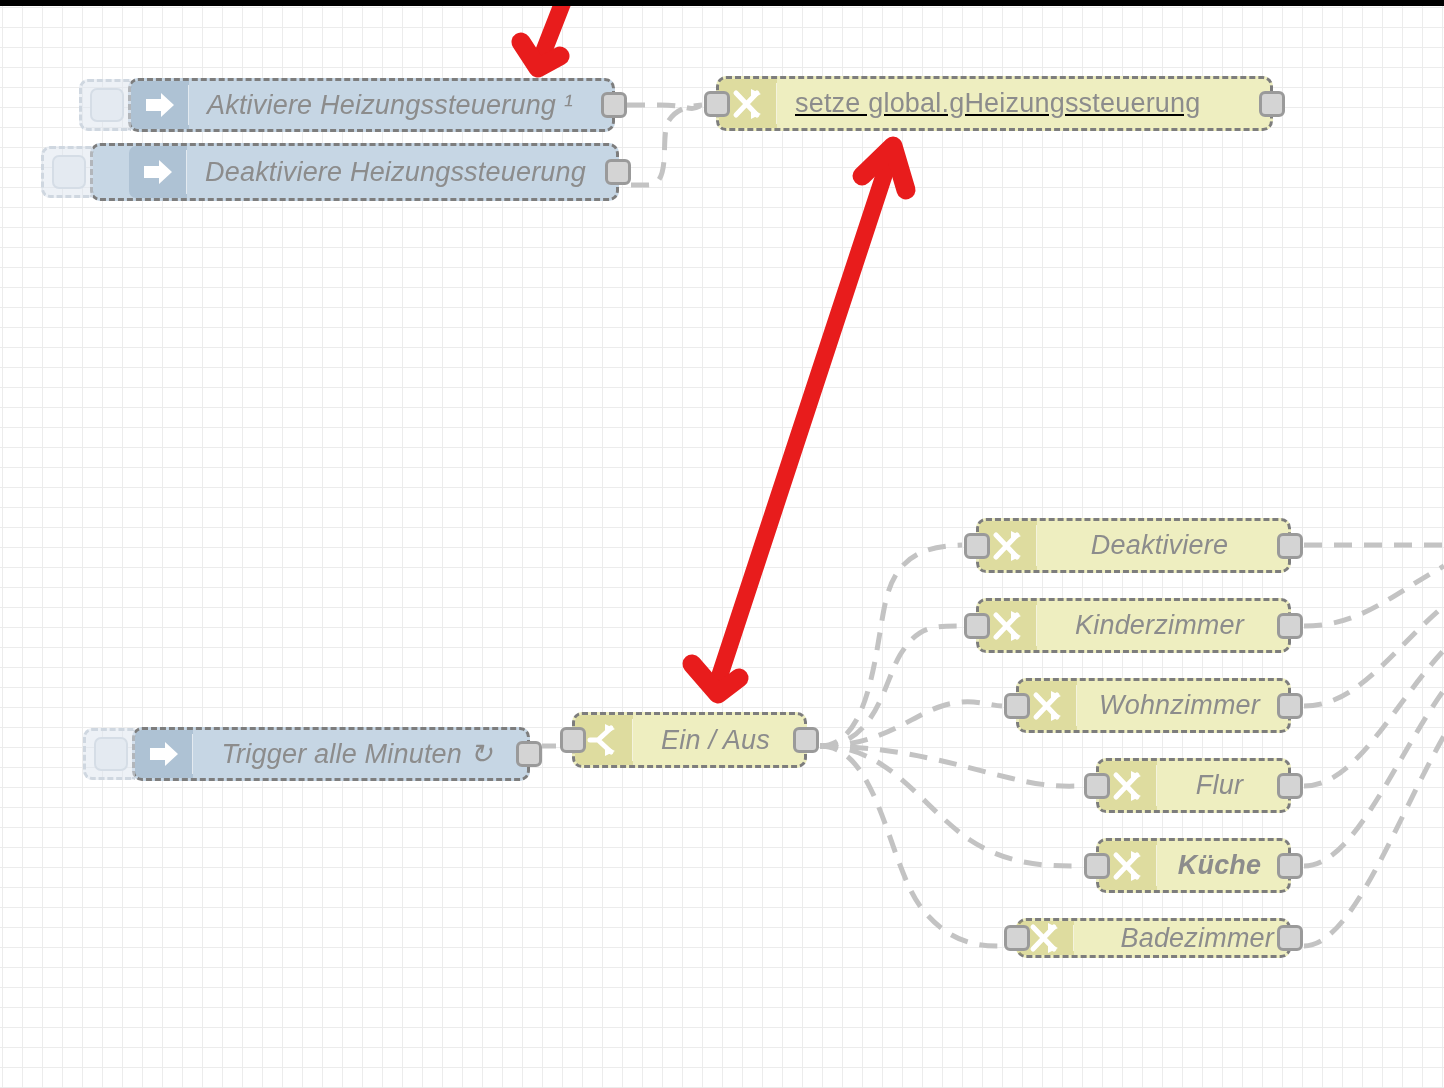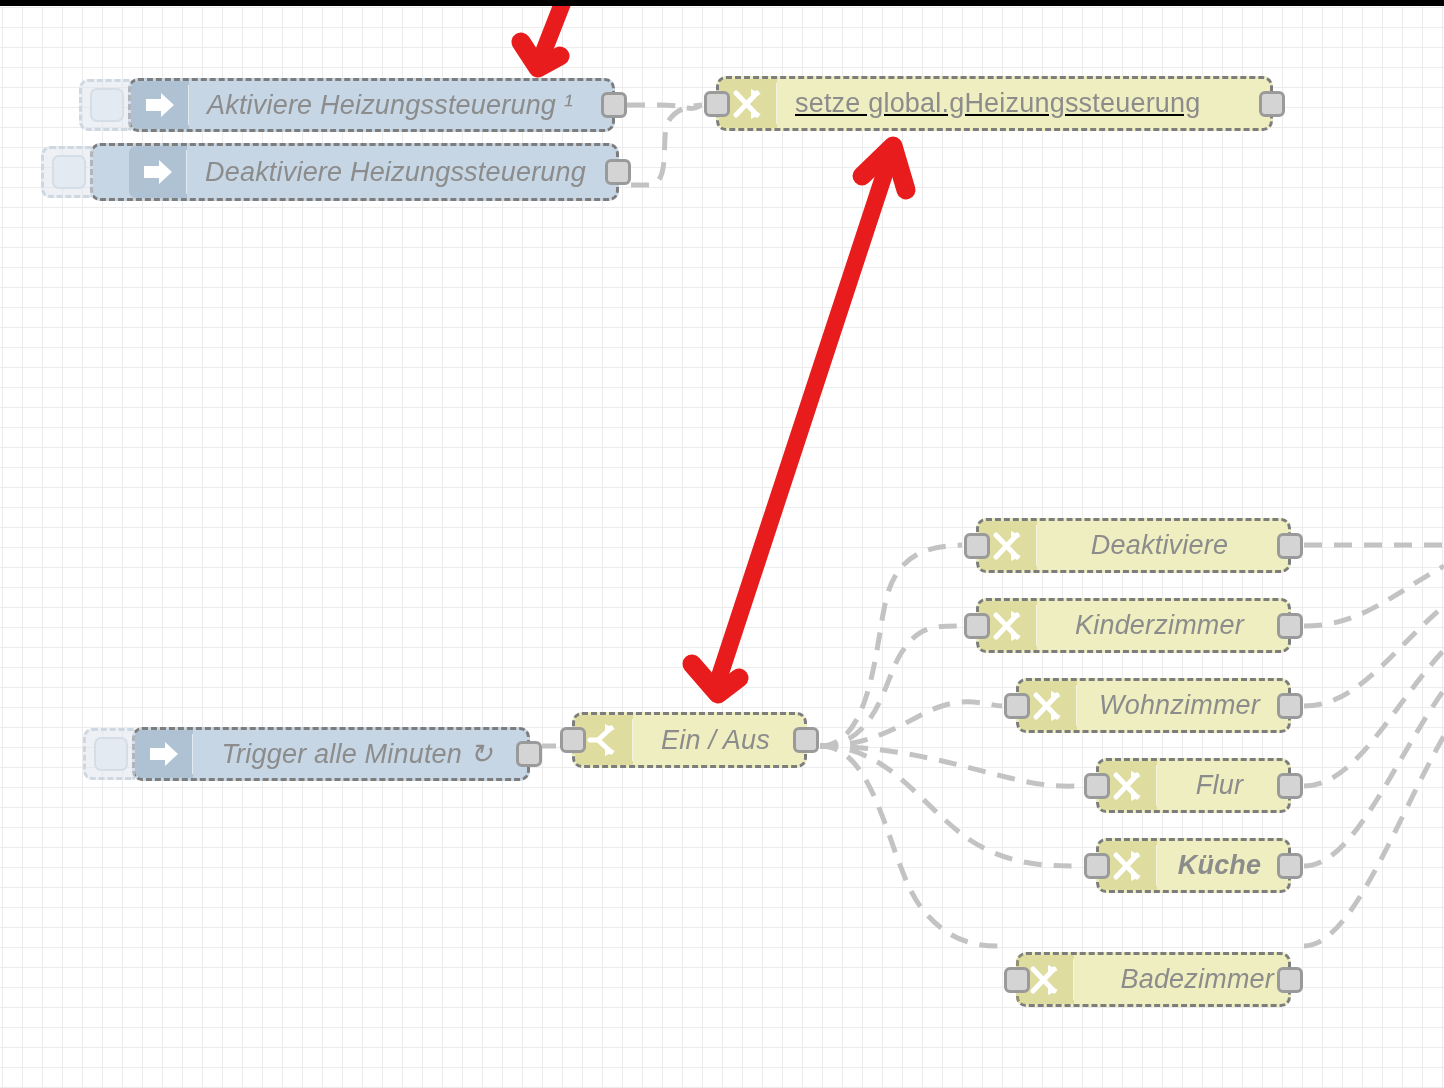--- a/index.html
+++ b/index.html
@@ -341,21 +341,21 @@
       <svg class="glyph" width="34" height="34" viewBox="0 0 34 34" aria-hidden="true">
         <path fill="none" stroke="#ffffff" stroke-width="5" stroke-linecap="round" d="M5 6 L26 28 M5 28 L26 6"></path>
         <path fill="#ffffff" d="M20 2 l10 5 l-10 5 z"></path>
         <path fill="#ffffff" d="M20 32 l10 -5 l-10 -5 z"></path>
       </svg>
     </div>
     <div class="node-label label-center">Küche</div>
     <div class="port port-out"></div>
   </div>
 
-  <div class="node node-change" style="left:1016px; top:952px; width:275px; height:55px;gap:38px;">
+  <div class="node node-change" style="left:1016px; top:918px; width:275px; height:40px;gap:38px;">
     <div class="port port-in"></div>
     <div class="node-icon">
       <svg class="glyph" width="34" height="34" viewBox="0 0 34 34" aria-hidden="true">
         <path fill="none" stroke="#ffffff" stroke-width="5" stroke-linecap="round" d="M5 6 L26 28 M5 28 L26 6"></path>
         <path fill="#ffffff" d="M20 2 l10 5 l-10 5 z"></path>
         <path fill="#ffffff" d="M20 32 l10 -5 l-10 -5 z"></path>
       </svg>
     </div>
     <div class="node-label label-center">Badezimmer</div>
     <div class="port port-out"></div>

